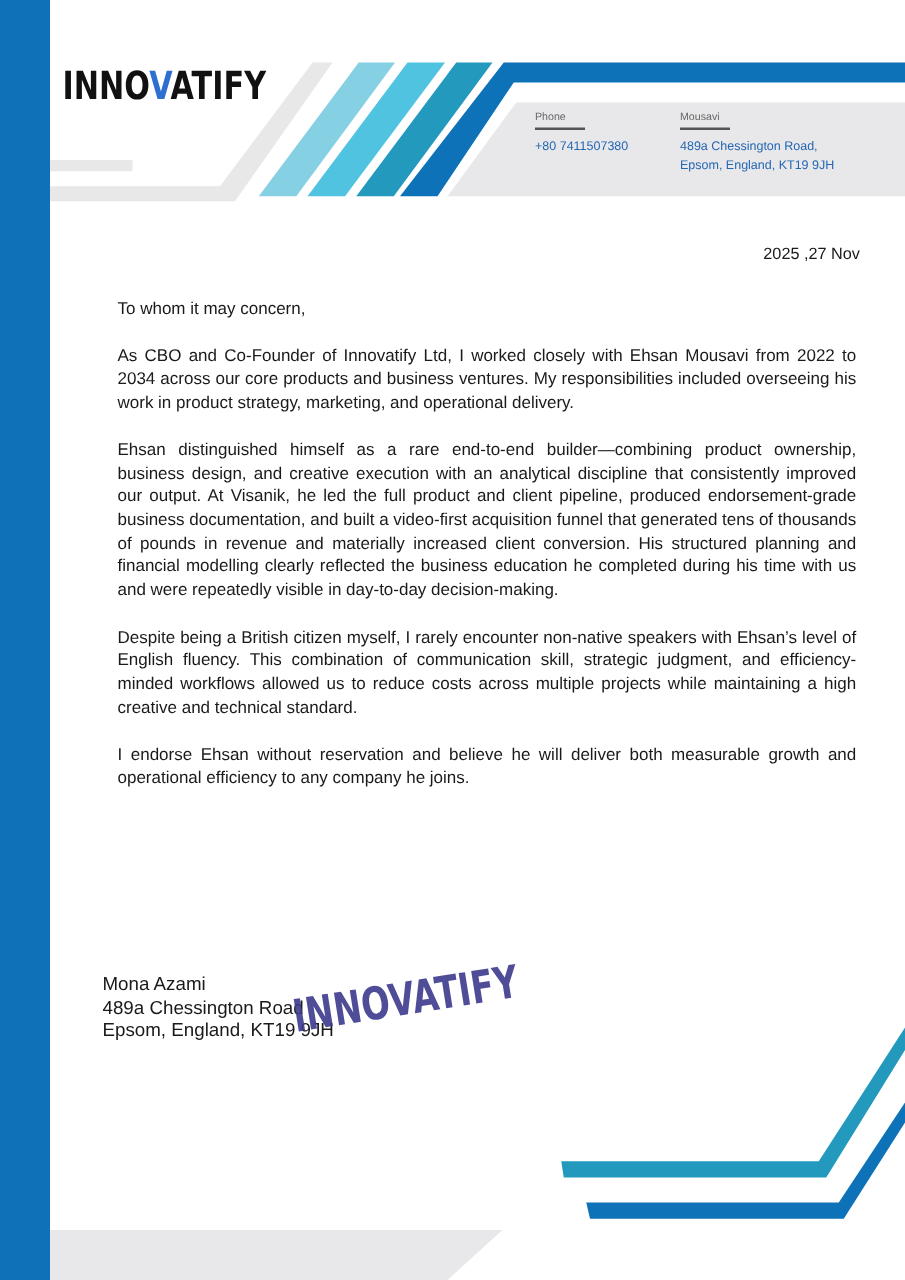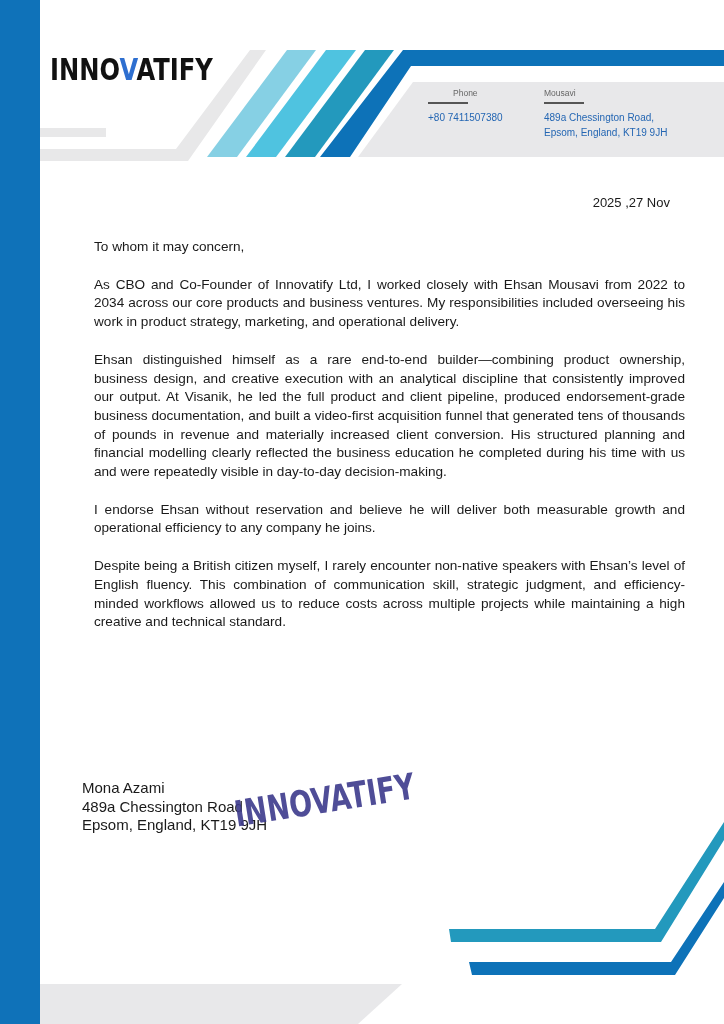--- a/index.html
+++ b/index.html
@@ -8,21 +8,21 @@
   .side-bar { position:absolute; left:0; top:0; width:40px; height:1024px; background:#0f72b9; }
   .deco { position:absolute; left:0; top:0; }
   .logo { position:absolute; left:50px; top:54px; font-family:"DejaVu Sans", sans-serif; font-weight:bold;
           font-size:31px; letter-spacing:0px; color:#111; transform:scaleX(0.78); transform-origin:left top;
           line-height:1; }
   .logo .v { color:#2e6fd0; }
   .contact { position:absolute; top:88px; font-size:10px; }
   .contact .lbl { color:#666; font-size:8.5px; margin-bottom:4px; }
   .contact .rule { width:40px; height:2px; background:#555; margin-bottom:6px; }
   .contact .val { color:#2466b3; font-size:10px; line-height:15px; }
-  .date { position:absolute; right:54px; top:195px; font-size:13px; }
+  .date { position:absolute; right:36px; top:195px; font-size:13px; }
   .body-text { position:absolute; left:82px; top:238px; width:603px; font-size:13.6px; line-height:18.7px; }
   .body-text p { margin:0 0 19px 12px; text-align:justify; }
   .signature { position:absolute; left:82px; top:779px; font-size:15px; line-height:18.5px; }
   .stamp { position:absolute; left:232px; top:797px; font-family:"DejaVu Sans", sans-serif; font-weight:bold;
            font-size:36px; color:#3d3a8c; transform:rotate(-9deg) scaleX(0.75); transform-origin:left top;
            opacity:0.9; line-height:1; }
 </style>
 </head>
 <body>
 
@@ -43,41 +43,41 @@
   <polygon points="40,984 402,984 358,1024 40,1024" fill="#e8e8ea"></polygon>
 
   <polygon points="451,980 661,980 724,878 724,860 655,967 449,967" fill="#2399bd" transform="translate(0,-38)"></polygon>
   <polygon points="469,978 671,978 724,898 724,914 675,991 472,991" fill="#0d72b8" transform="translate(0,-16)"></polygon>
 </svg>
 
 <div class="logo">
   <span>INNO</span><span class="v">V</span><span>ATIFY</span>
 </div>
 
-<div class="contact" style="left:428px;text-align:center;">
+<div class="contact" style="left:428px;">
   <div class="lbl">Phone</div>
   <div class="rule"></div>
   <div class="val">+80 7411507380</div>
 </div>
 
 <div class="contact" style="left:544px;">
   <div class="lbl">Mousavi</div>
   <div class="rule"></div>
   <div class="val">489a Chessington Road,</div>
   <div class="val">Epsom, England, KT19 9JH</div>
 </div>
 
 <div class="date">2025 ,27 Nov</div>
 
 <div class="body-text">
   <p>To whom it may concern,</p>
   <p>As CBO and Co-Founder of Innovatify Ltd, I worked closely with Ehsan Mousavi from 2022 to 2034 across our core products and business ventures. My responsibilities included oversee­ing his work in product strategy, marketing, and operational delivery.</p>
   <p>Ehsan distinguished himself as a rare end-to-end builder—combining product ownership, business design, and creative execution with an analytical discipline that consistently improved our output. At Visanik, he led the full product and client pipeline, produced endorsement-grade business documentation, and built a video-first acquisition funnel that generated tens of thousands of pounds in revenue and materially increased client conver­sion. His structured planning and financial modelling clearly reflected the business education he completed during his time with us and were repeatedly visible in day-to-day deci­sion-making.</p>
+  <p>Despite being a British citizen myself, I rarely encounter non-native speakers with Ehsan’s level of English fluency. This combination of communication skill, strategic judgment, and efficiency-minded workflows allowed us to reduce costs across multiple projects while main­taining a high creative and technical standard.</p>
   <p>I endorse Ehsan without reservation and believe he will deliver both measurable growth and operational efficiency to any company he joins.</p>
-  <p>Despite being a British citizen myself, I rarely encounter non-native speakers with Ehsan’s level of English fluency. This combination of communication skill, strategic judgment, and efficiency-minded workflows allowed us to reduce costs across multiple projects while main­taining a high creative and technical standard.</p>
 </div>
 
 <div class="signature">
   <div>Mona Azami</div>
   <div>489a Chessington Road</div>
   <div>Epsom, England, KT19 9JH</div>
 </div>
 
 <div class="stamp">INNOVATIFY</div>
 

